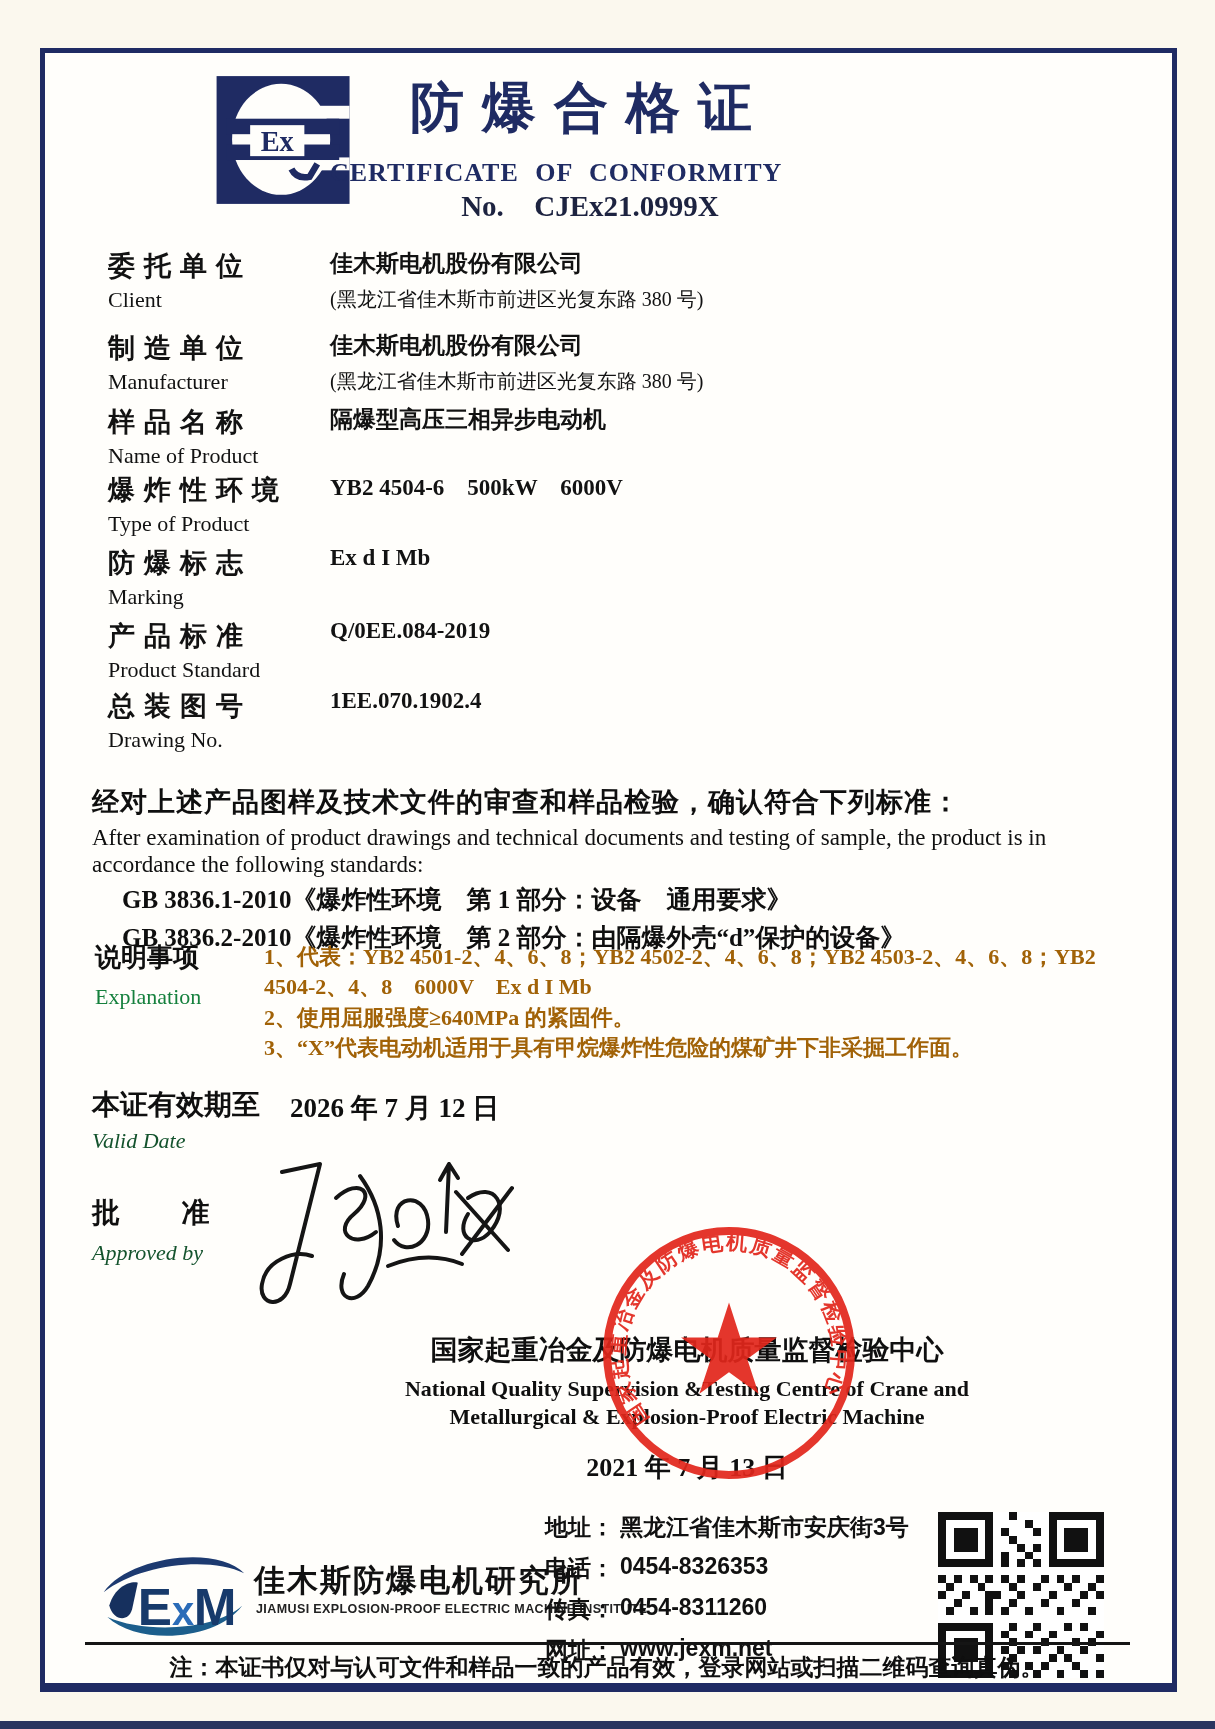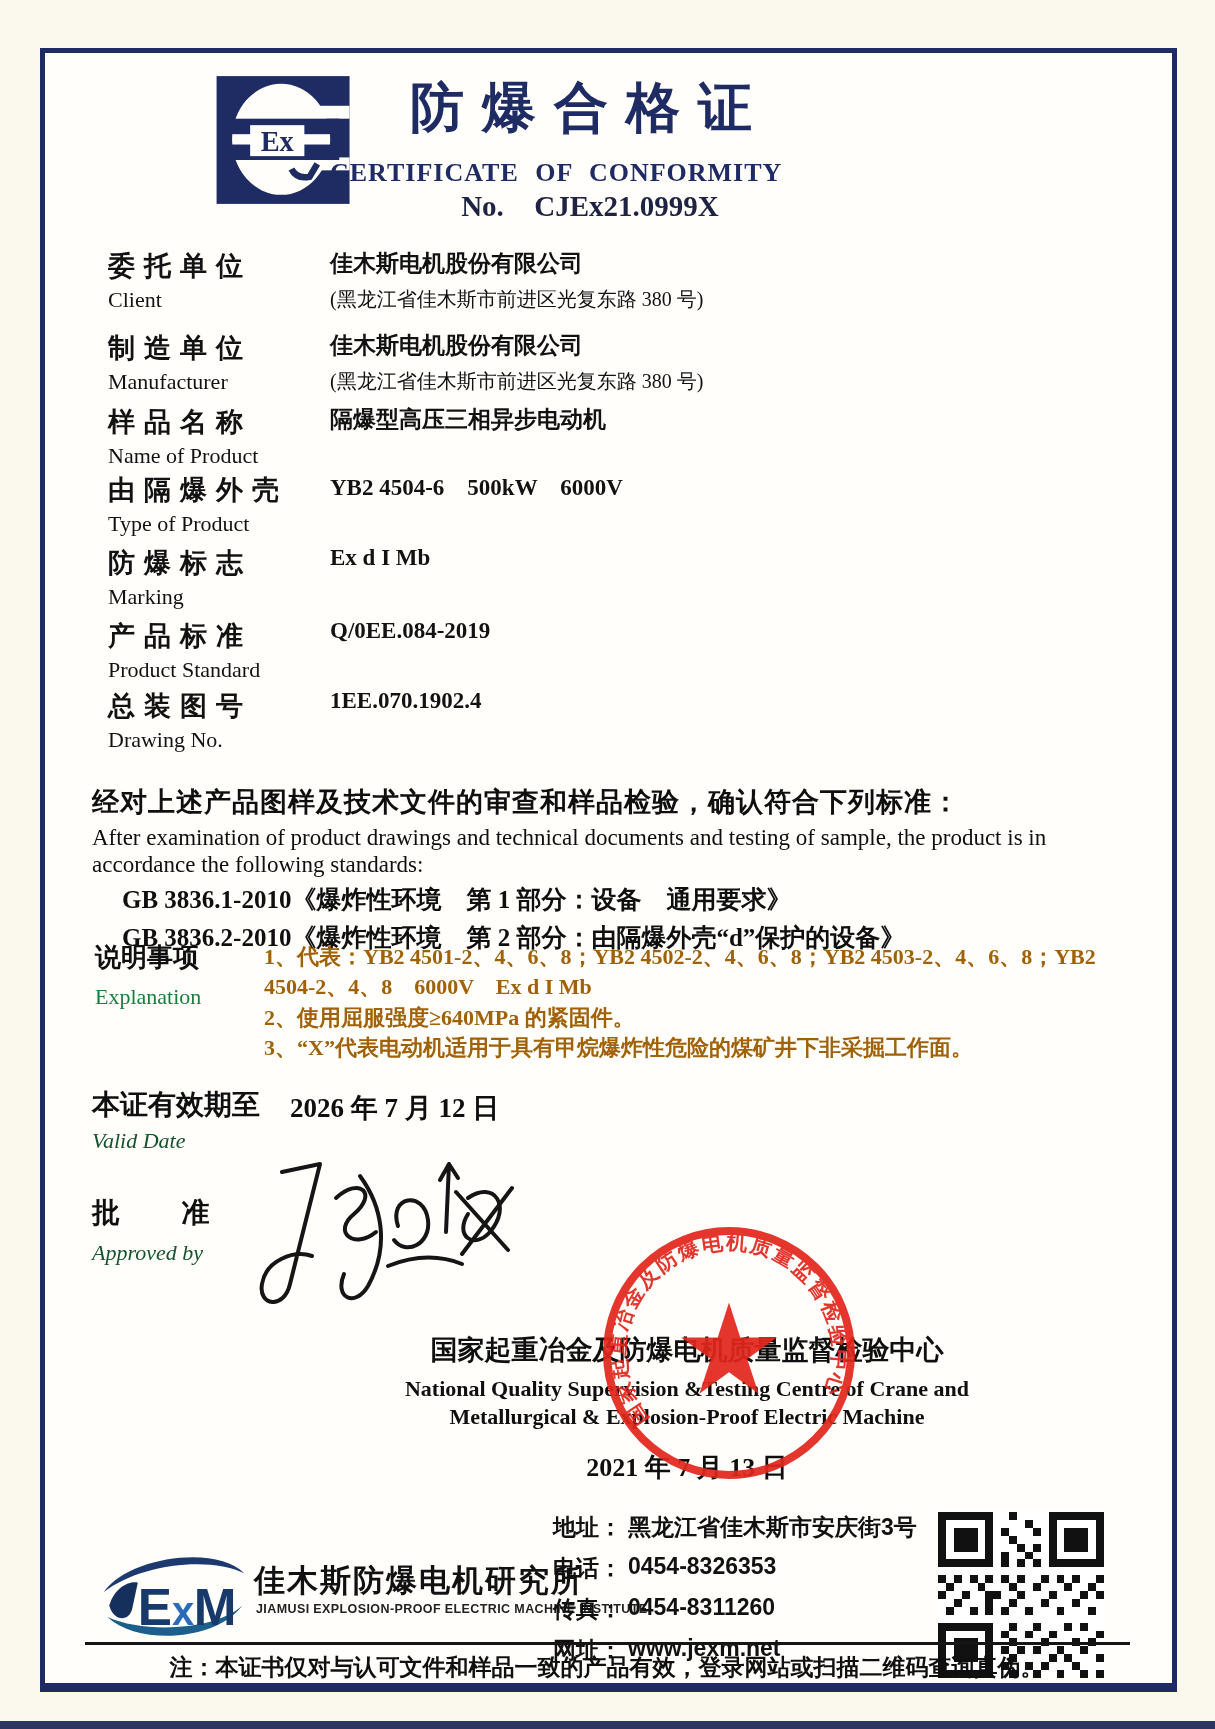--- a/index.html
+++ b/index.html
@@ -40,21 +40,21 @@
 
   .alab{font-size:28px;font-weight:900;color:#0f0f0f;letter-spacing:2.2em;white-space:nowrap;margin-top:14px;}
 
   .auth{position:absolute;left:392px;top:1332px;width:590px;text-align:center;z-index:3;}
   .auth .cn{font-size:27px;font-weight:800;color:#0f0f0f;white-space:nowrap;}
   .auth .en{font-family:"Liberation Serif","DejaVu Serif",serif;font-size:22px;font-weight:700;color:#0f0f0f;line-height:1.25;margin-top:7px;}
   .auth .dt{font-family:"Liberation Serif","DejaVu Serif",serif;font-size:26px;font-weight:700;color:#0f0f0f;margin-top:20px;}
 
   .stamp{position:absolute;left:598px;top:1222px;width:262px;height:262px;z-index:5;opacity:.92;pointer-events:none;}
 
-  .contact-row{display:flex;margin-bottom:10px;margin-left:8px;}
+  .contact-row{display:flex;margin-bottom:10px;}
   .contact-row .cl{font-size:23px;font-weight:800;color:#111;white-space:nowrap;}
   .contact-row .cv{font-size:23px;font-weight:700;color:#111;margin-left:6px;white-space:nowrap;}
 
   .inst-cn{font-size:31px;font-weight:900;color:#111;letter-spacing:2px;white-space:nowrap;}
   .inst-en{font-size:12.5px;font-weight:700;color:#222;letter-spacing:.4px;white-space:nowrap;}
 
   .rule{position:absolute;left:85px;top:1642px;width:1045px;height:3px;background:#151515;}
   .note-line{position:absolute;left:45px;top:1652px;width:1123px;text-align:center;
              font-size:23px;font-weight:800;color:#0f0f0f;white-space:nowrap;}
   .page-edge{position:absolute;left:0;bottom:0;width:100%;height:8px;background:#2a3560;}
@@ -110,21 +110,21 @@
     <div class="fl">
         <div class="cn">样品名称</div>
       <div class="en">Name of Product</div>
       </div>
     <div class="fv">
         <div class="val">隔爆型高压三相异步电动机</div>
       </div>
   </div>
   <div class="frow" style="top:472px">
     <div class="fl">
-        <div class="cn">由隔爆外壳</div>
+        <div class="cn">爆炸性环境</div>
       <div class="en">Type of Product</div>
       </div>
     <div class="fv">
         <div class="val">YB2 4504-6　500kW　6000V</div>
       </div>
   </div>
   <div class="frow" style="top:545px">
     <div class="fl">
         <div class="cn">防爆标志</div>
       <div class="en">Marking</div>

